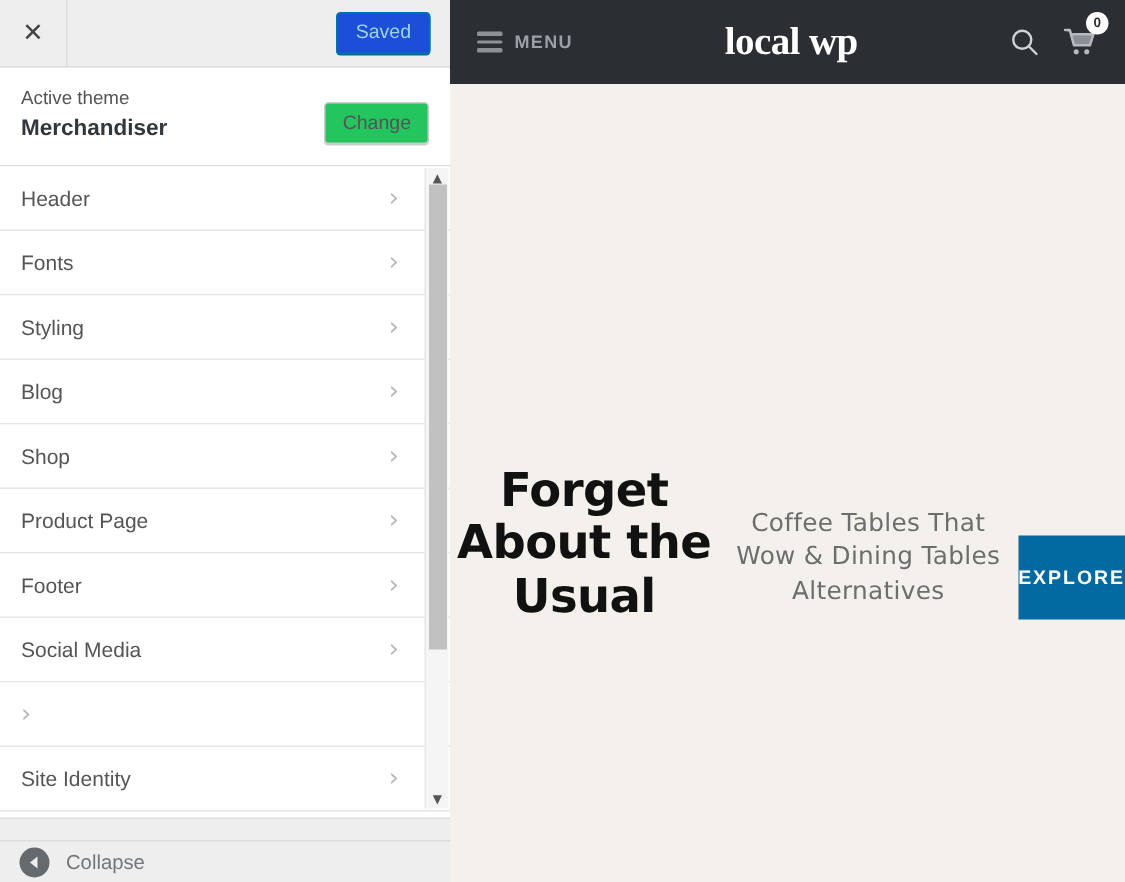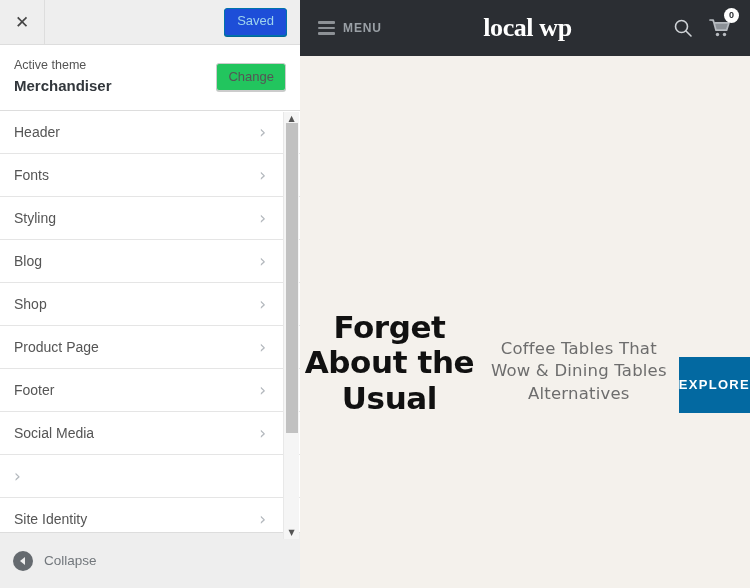--- a/index.html
+++ b/index.html
@@ -70,21 +70,21 @@
     box-shadow: 0 1px 0 #006799;
     cursor: default;
     font-family: "Liberation Sans", sans-serif;
   }
 
   .theme-panel {
     background: #fff;
     border-bottom: 1px solid #ddd;
     padding: 12px 14px 14px 14px;
     display: flex;
-    align-items: flex-start;
+    align-items: flex-end;
     box-sizing: border-box;
     height: 66px;
   }
   .theme-texts { flex: 1 1 auto; }
   .theme-label {
     font-size: 12.5px;
     color: #555;
     line-height: 1.35;
   }
   .theme-name {
@@ -173,21 +173,21 @@
     height: 310px;
     background: #c1c1c1;
     border-radius: 0;
   }
 
   .collapse-bar {
     position: absolute;
     bottom: 0;
     left: 0;
     width: 300px;
-    height: 56px;
+    height: 28px;
     background: #eeeeee;
     border-top: 1px solid #ddd;
     display: flex;
     align-items: center;
     padding-left: 13px;
     box-sizing: border-box;
     cursor: pointer;
   }
   .collapse-circle {
     width: 20px;

